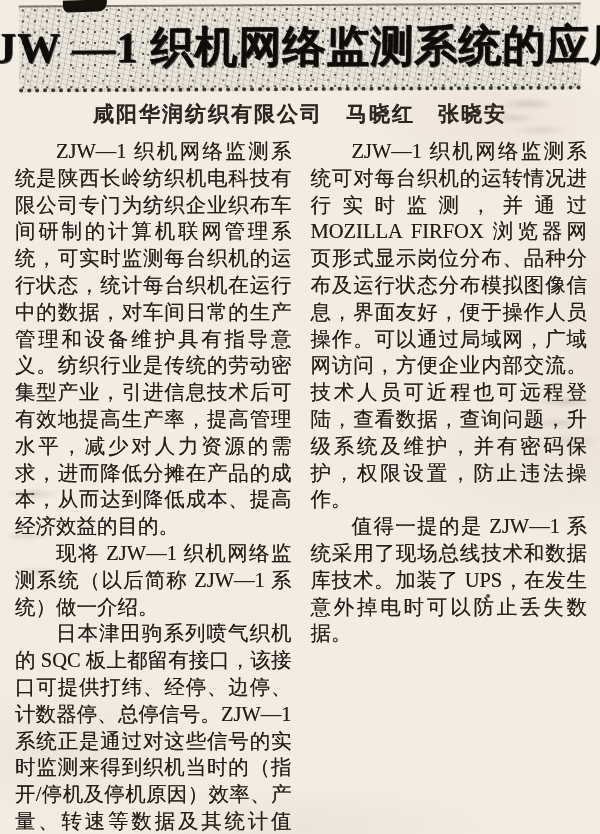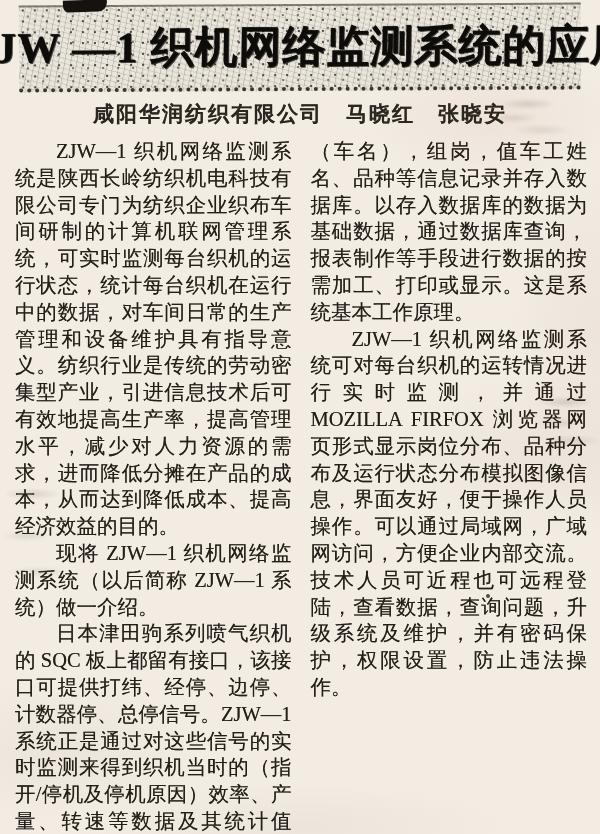--- a/index.html
+++ b/index.html
@@ -110,21 +110,21 @@
 
 <div class="byline">咸阳华润纺织有限公司　马晓红　张晓安</div>
 
 <div class="columns">
   <div class="col" style="color: rgb(34, 30, 24);">
       <p class="indent">ZJW—1 织机网络监测系统是陕西长岭纺织机电科技有限公司专门为纺织企业织布车间研制的计算机联网管理系统，可实时监测每台织机的运行状态，统计每台织机在运行中的数据，对车间日常的生产管理和设备维护具有指导意义。纺织行业是传统的劳动密集型产业，引进信息技术后可有效地提高生产率，提高管理水平，减少对人力资源的需求，进而降低分摊在产品的成本，从而达到降低成本、提高经济效益的目的。</p>
       <p class="indent">现将 ZJW—1 织机网络监测系统（以后简称 ZJW—1 系统）做一介绍。</p>
       <p class="indent">日本津田驹系列喷气织机的 SQC 板上都留有接口，该接口可提供打纬、经停、边停、计数器停、总停信号。ZJW—1 系统正是通过对这些信号的实时监测来得到织机当时的（指开/停机及停机原因）效率、产量、转速等数据及其统计值的。通过上位机值班管理等管理功能，将这些统计值加入日期、班次（早、中、夜班），班别（甲、乙、丙、丁班）、车号</p>
     </div>
   <div class="col" style="color: rgb(34, 30, 24);">
-      <p class="flush">（车名），组岗，值车工姓名、品种等信息记录并存入数据库。以存入数据库的数据为基础数据，通过数据库查询，报表制作等手段进行数据的按需加工、打印或显示。这是系统基本工作原理。</p>
       <p class="indent">ZJW—1 织机网络监测系统可对每台织机的运转情况进行实时监测，并通过 MOZILLA FIRFOX 浏览器网页形式显示岗位分布、品种分布及运行状态分布模拟图像信息，界面友好，便于操作人员操作。可以通过局域网，广域网访问，方便企业内部交流。技术人员可近程也可远程登陆，查看数据，查询问题，升级系统及维护，并有密码保护，权限设置，防止违法操作。</p>
+      <p class="indent">值得一提的是 ZJW—1 系统采用了现场总线技术和数据库技术。加装了 UPS，在发生意外掉电时可以防止丢失数据。</p>
     </div>
 </div>
 
 <div class="bleed bleed-1"></div>
 <div class="bleed bleed-2"></div>
 <div class="bleed bleed-3"></div>
 <div class="stray-dot"></div>
 
 </body></html>

